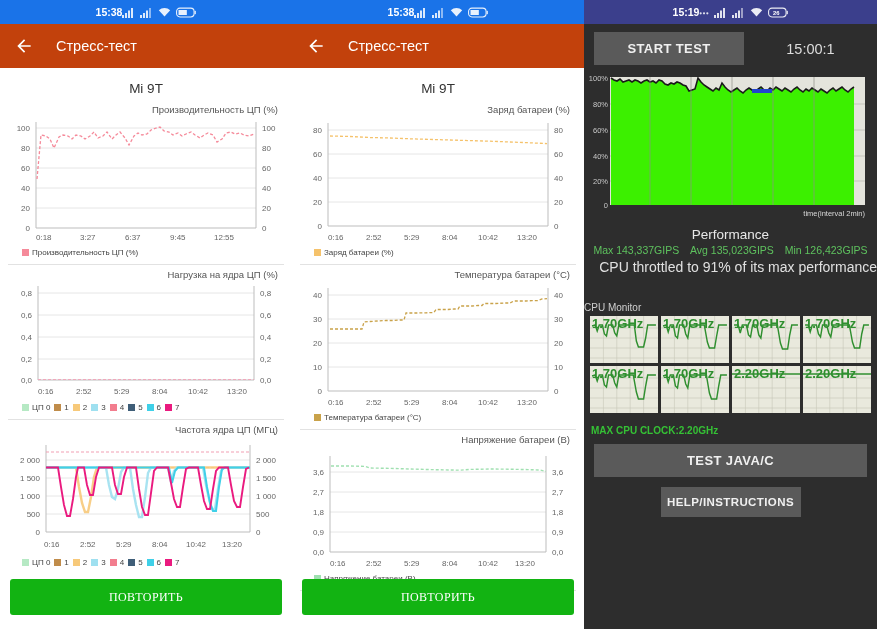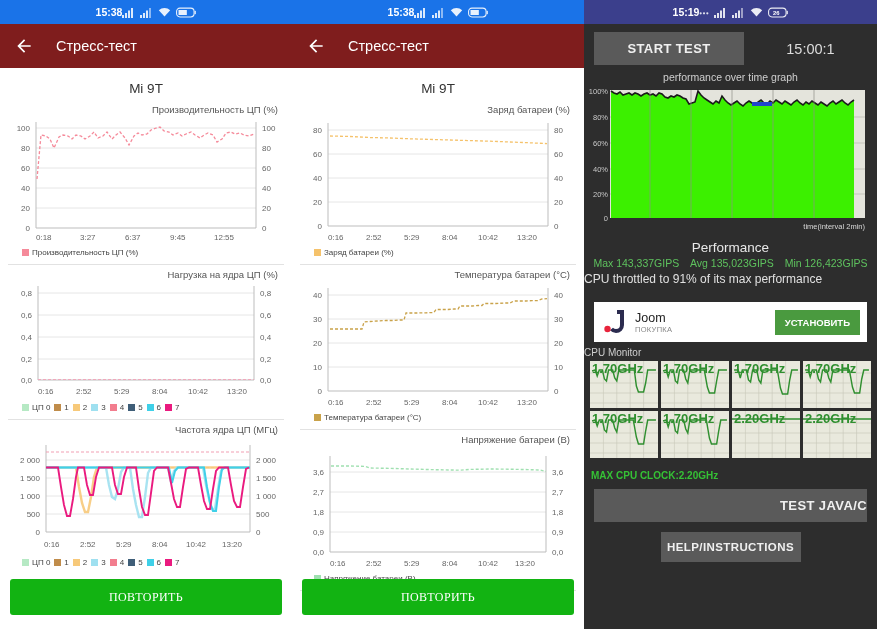--- a/index.html
+++ b/index.html
@@ -20,21 +20,21 @@
     justify-content: center; padding: 0 9px;
     font-size: 10.5px; color: #ffffff; font-weight: bold;
   }
   .sb-blue { background: #1a73e8; }
   .sb-dark { background: #3b3f8c; }
   .sb-icons { display: flex; align-items: center; gap: 5px; }
   .sb-icons svg { display: block; }
 
   
   .appbar {
-    height: 44px; background: #7f1d1d; display: flex; align-items: center;
+    height: 44px; background: #c2410c; display: flex; align-items: center;
     padding: 0 14px; gap: 22px;
   }
   .appbar .back { width: 20px; height: 20px; }
   .appbar .title { color: #fff; font-size: 14.5px; }
 
   
   .content { padding: 0 0 0 0; background: #fff; }
   .device-title {
     text-align: center; font-size: 13.5px; color: #333;
     padding: 13px 0 4px;
@@ -72,21 +72,21 @@
     cursor: pointer; font-family: "Liberation Sans", sans-serif;
     letter-spacing: .4px;
   }
   .btn-start { width: 150px; }
   .c-timer { color: #dcdcdc; font-size: 14.5px; flex: 1; text-align: center; }
   .c-graphtitle {
     text-align: center; color: #cfcfcf; font-size: 10.5px; margin-bottom: 1px;
   }
   .c-perf-title { text-align: center; color: #e8e8e8; font-size: 13.5px; margin-top: 2px; }
   .c-stats { display: flex; justify-content: space-around; color: #5ec25e; font-size: 10.5px; padding: 2px 4px 0; }
-  .c-throttle { text-align: left; color: #e0e0e0; font-size: 12px; padding: 3px 0 16px; }
+  .c-throttle { text-align: right; color: #e0e0e0; font-size: 14px; padding: 3px 0 22px; }
   .ad {
     background: #fff; margin: 0 10px; height: 40px; display: flex;
     align-items: center; padding: 0 7px; gap: 8px;
   }
   .ad-txt { flex: 1; }
   .ad-name { font-size: 12.5px; color: #222; }
   .ad-sub { font-size: 7.5px; color: #888; letter-spacing: .3px; }
   .ad-btn {
     background: #4a9a3f; color: #fff; border: none; font-size: 9.5px;
     font-weight: bold; padding: 7px 10px; cursor: pointer;
@@ -95,21 +95,21 @@
   .c-mon-title { color: #cfcfcf; font-size: 10px; padding: 5px 0 3px; }
   .cpu-grid { display: grid; grid-template-columns: repeat(4, 1fr); gap: 3px; padding: 0 6px; }
   .cpu-cell { position: relative; background: #e9e9dd; height: 47px; }
   .cpu-cell .lbl {
     position: absolute; top: 0; left: 2px; font-size: 13px;
     color: #2f8f2f; font-weight: bold; z-index: 2;
   }
   .cpu-cell svg { display: block; }
   .maxclock { color: #35c135; font-size: 10px; font-weight: bold; padding: 12px 0 0 7px; }
   .c-btn-row { display: flex; gap: 8px; padding: 8px 10px 0; }
-  .c-btn-row .btn-dark { flex: 1; text-align: right; }
+  .c-btn-row .btn-dark { flex: 1; }
   .c-help-row { display: flex; justify-content: center; padding: 10px 0 0; }
   .btn-help { width: 140px; font-size: 11.5px; }
 </style>
 </head>
 <body>
 
 <div class="screens">
 
   <div class="panel panel-a">
 
@@ -562,21 +562,20 @@
           <text x="6" y="9" font-size="7" fill="#fff" font-family="Liberation Sans, sans-serif">26</text>
         </svg>
       </span>
     </div>
 
     <div class="c-row1">
       <button class="btn-dark btn-start">START TEST</button>
       <span class="c-timer">15:00:1</span>
     </div>
 
-    <div class="c-graphtitle">performance over time graph</div>
 
     <div>
       <svg width="293" height="150" viewBox="0 0 293 150">
         <rect x="26" y="6" width="255" height="128" fill="#e4e4dc"></rect>
         <g font-size="7.5" fill="#c8c8c8" font-family="Liberation Sans, sans-serif">
           <text x="24" y="10" text-anchor="end">100%</text>
           <text x="24" y="36" text-anchor="end">80%</text>
           <text x="24" y="62" text-anchor="end">60%</text>
           <text x="24" y="88" text-anchor="end">40%</text>
           <text x="24" y="113" text-anchor="end">20%</text>
@@ -605,31 +604,20 @@
     </div>
 
     <div class="c-perf-title">Performance</div>
     <div class="c-stats">
       <span>Max 143,337GIPS</span>
       <span>Avg 135,023GIPS</span>
       <span>Min 126,423GIPS</span>
     </div>
     <div class="c-throttle">CPU throttled to 91% of its max performance</div>
 
-    <div class="ad">
-      <svg width="26" height="26" viewBox="0 0 26 26">
-        <path d="M16 3 h5 v13 a6 6 0 0 1 -6 6 a6 6 0 0 1 -4.5 -2" fill="none" stroke="#2b2b4f" stroke-width="4"></path>
-        <circle cx="6.5" cy="20" r="3.2" fill="#e8243c"></circle>
-      </svg>
-      <span class="ad-txt">
-        <span class="ad-name" style="display:block">Joom</span>
-        <span class="ad-sub" style="display:block">ПОКУПКА</span>
-      </span>
-      <button class="ad-btn">УСТАНОВИТЬ</button>
-    </div>
 
     <div class="c-mon-title">CPU Monitor</div>
 
     <div class="cpu-grid">
       <div class="cpu-cell">
         <span class="lbl">1.70GHz</span>
         <svg width="100%" height="47" viewBox="0 0 66 47" preserveAspectRatio="none">
           <g stroke="#c7c7b8" stroke-width=".6">
               <line x1="0" y1="12" x2="66" y2="12"></line>
               <line x1="0" y1="22" x2="66" y2="22"></line>

